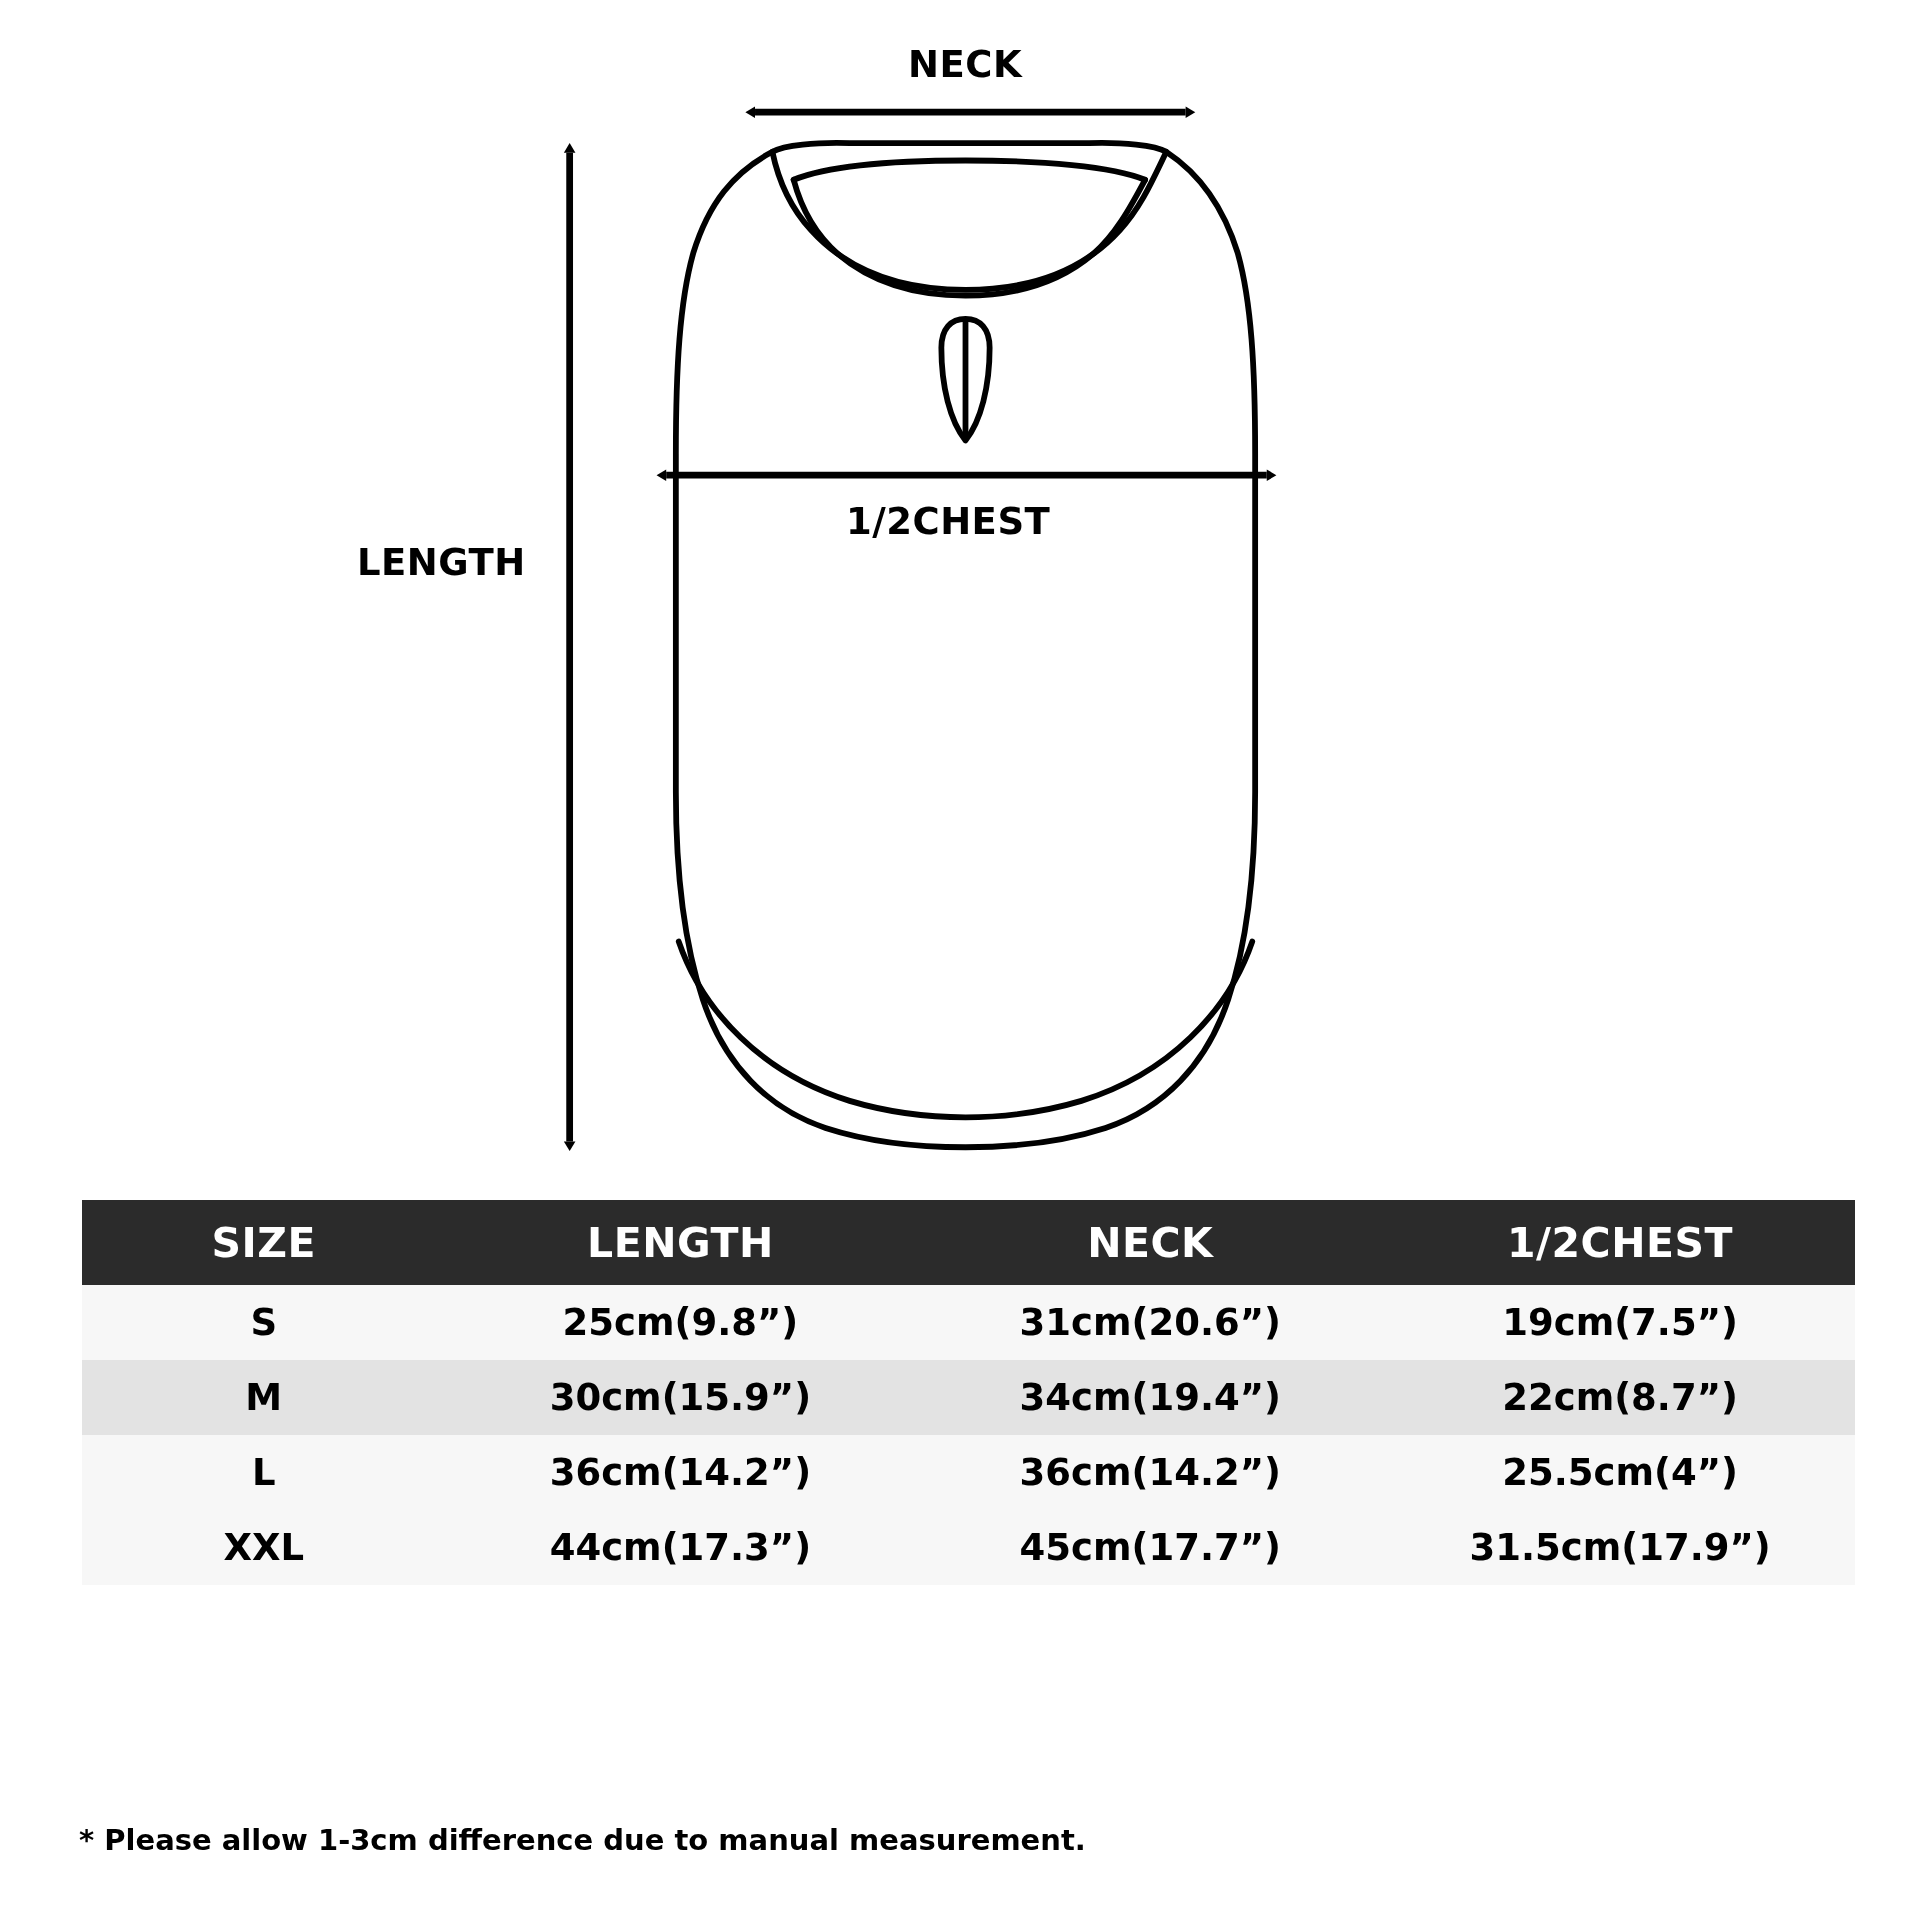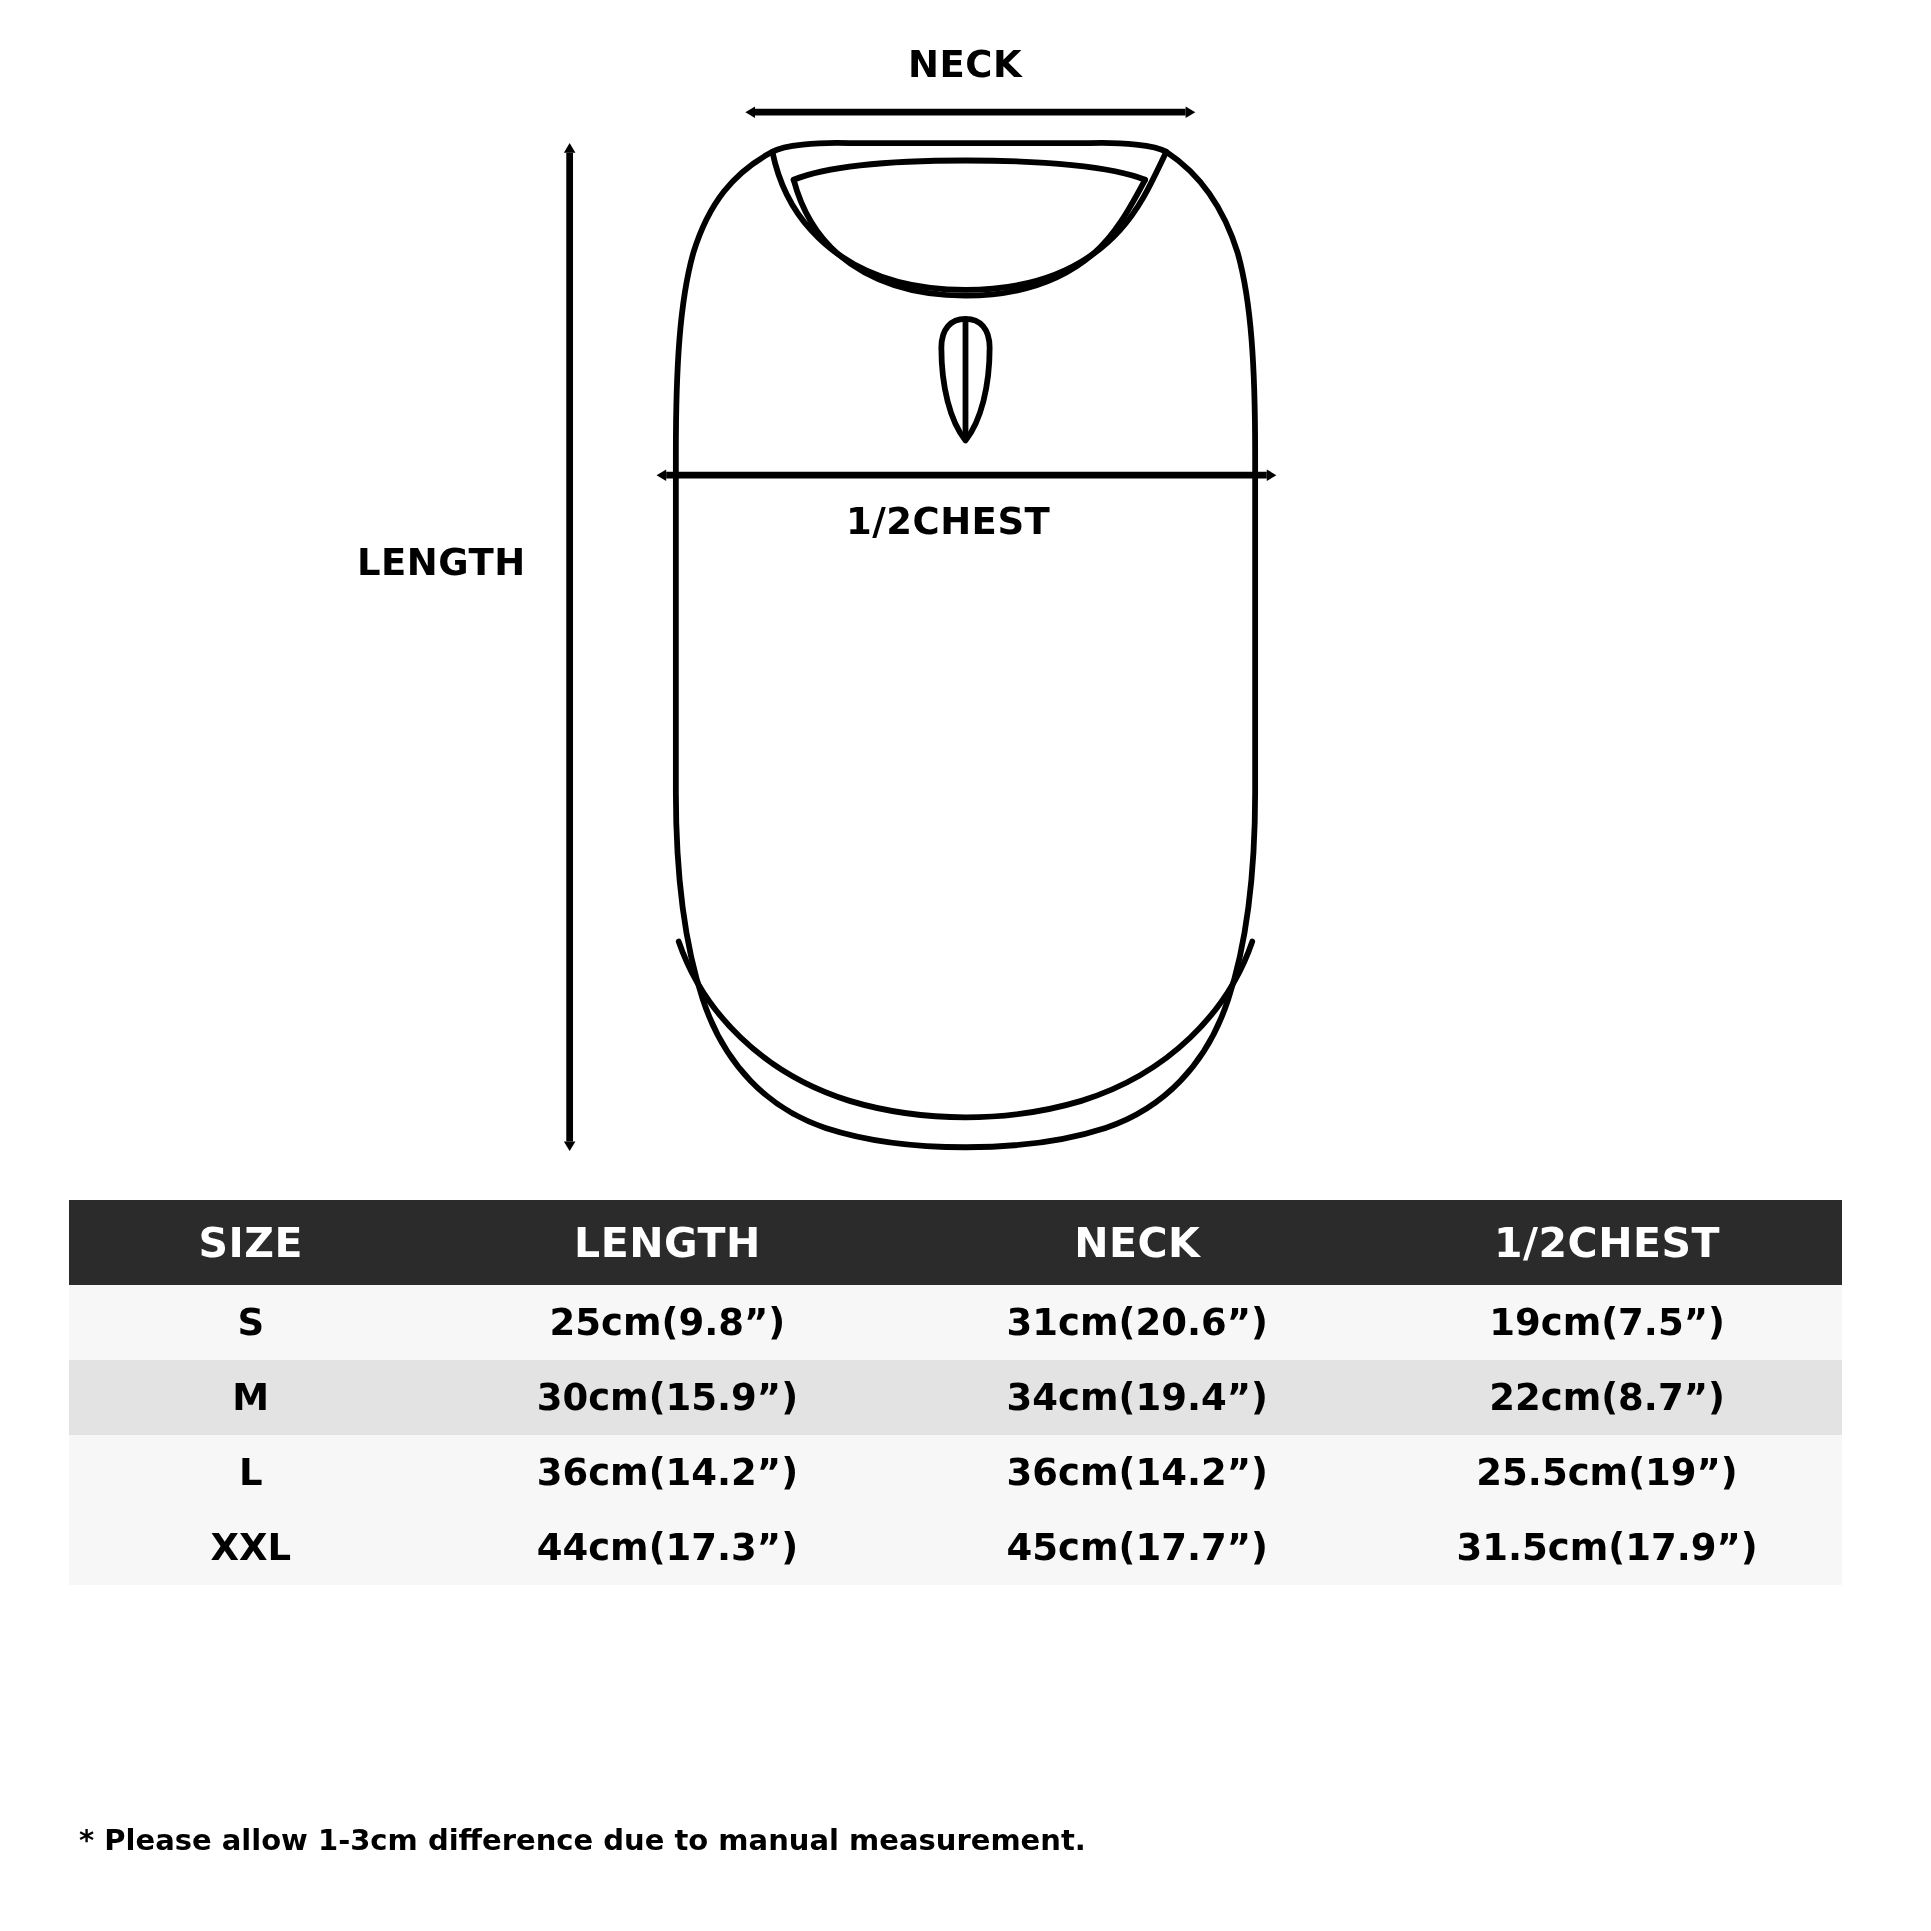--- a/index.html
+++ b/index.html
@@ -55,21 +55,21 @@
   }
   #label-halfchest {
     left: 846px;
     top: 500px;
     font-size: 37px;
   }
 
   
   .size-table {
     position: absolute;
-    left: 69px;
+    left: 82px;
     top: 1200px;
     width: 1773px;
     border-collapse: collapse;
     table-layout: fixed;
   }
   .size-table th,
   .size-table td {
     text-align: center;
     font-family: "DejaVu Sans", sans-serif;
     font-weight: bold;
@@ -217,21 +217,21 @@
       <tr class="even">
         <td>M</td>
         <td>30cm(15.9”)</td>
         <td>34cm(19.4”)</td>
         <td>22cm(8.7”)</td>
       </tr>
       <tr class="odd">
         <td>L</td>
         <td>36cm(14.2”)</td>
         <td>36cm(14.2”)</td>
-        <td>25.5cm(19”)</td>
+        <td>25.5cm(4”)</td>
       </tr>
       <tr class="odd">
         <td>XXL</td>
         <td>44cm(17.3”)</td>
         <td>45cm(17.7”)</td>
         <td>31.5cm(17.9”)</td>
       </tr>
     </tbody>
   </table>
 

